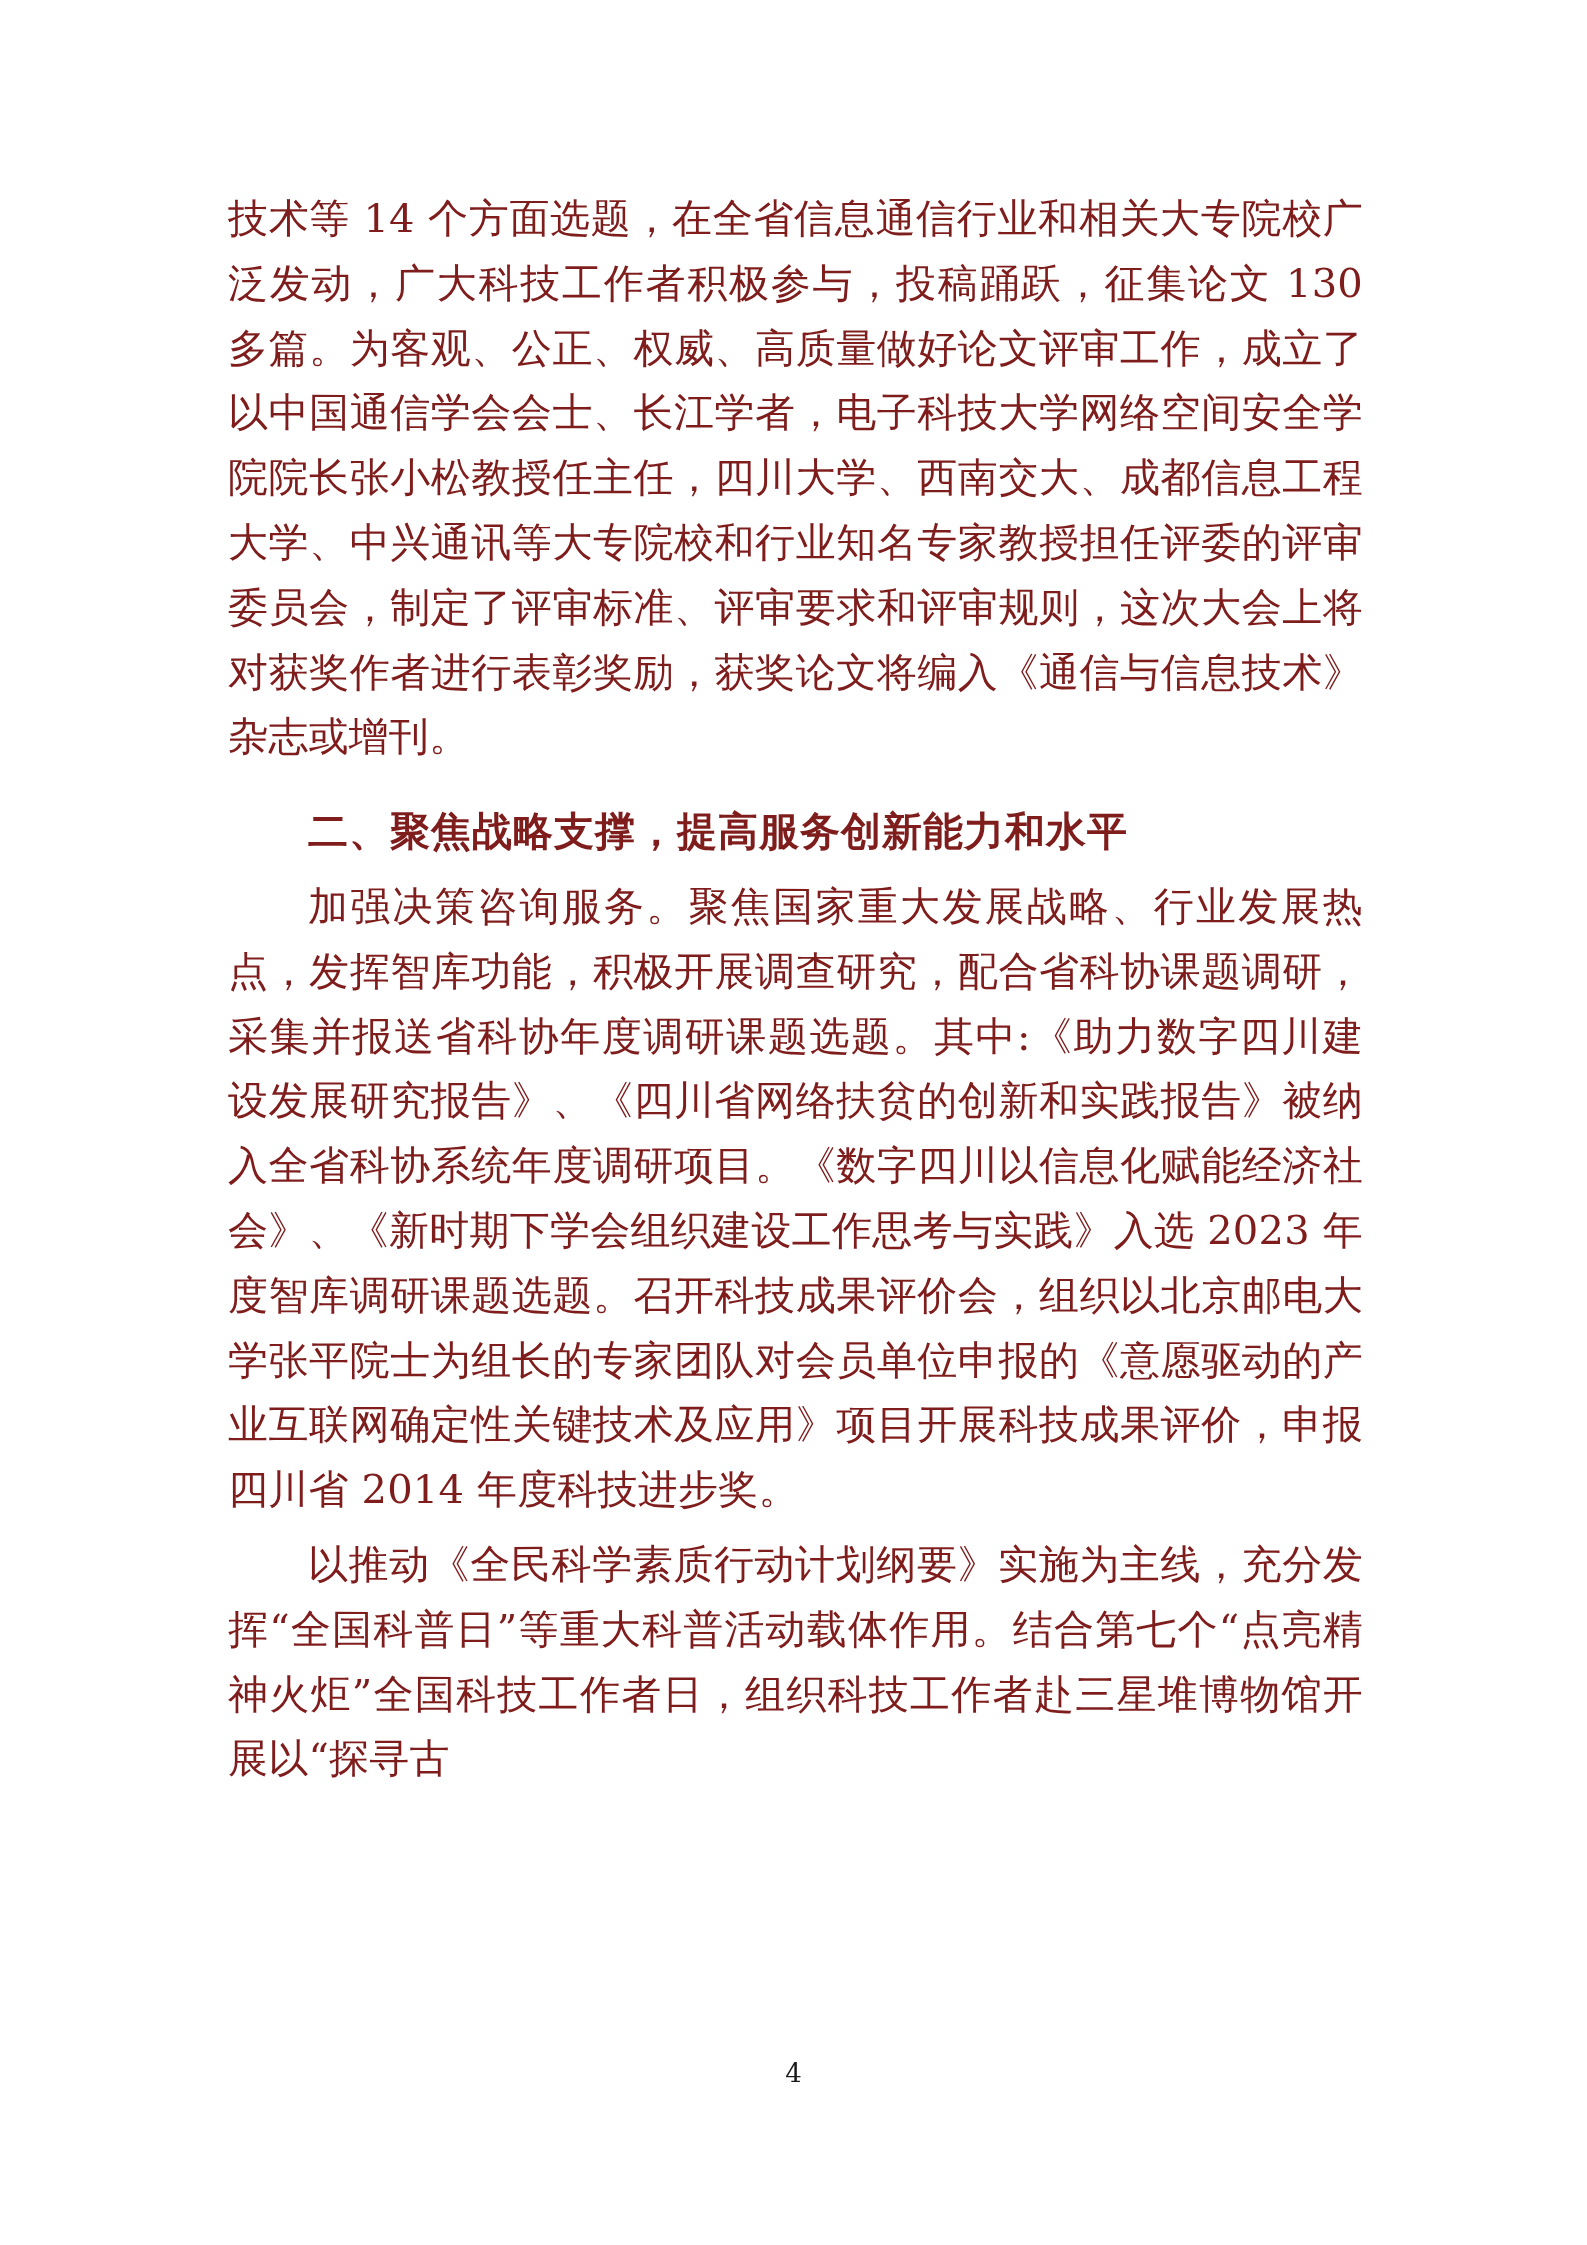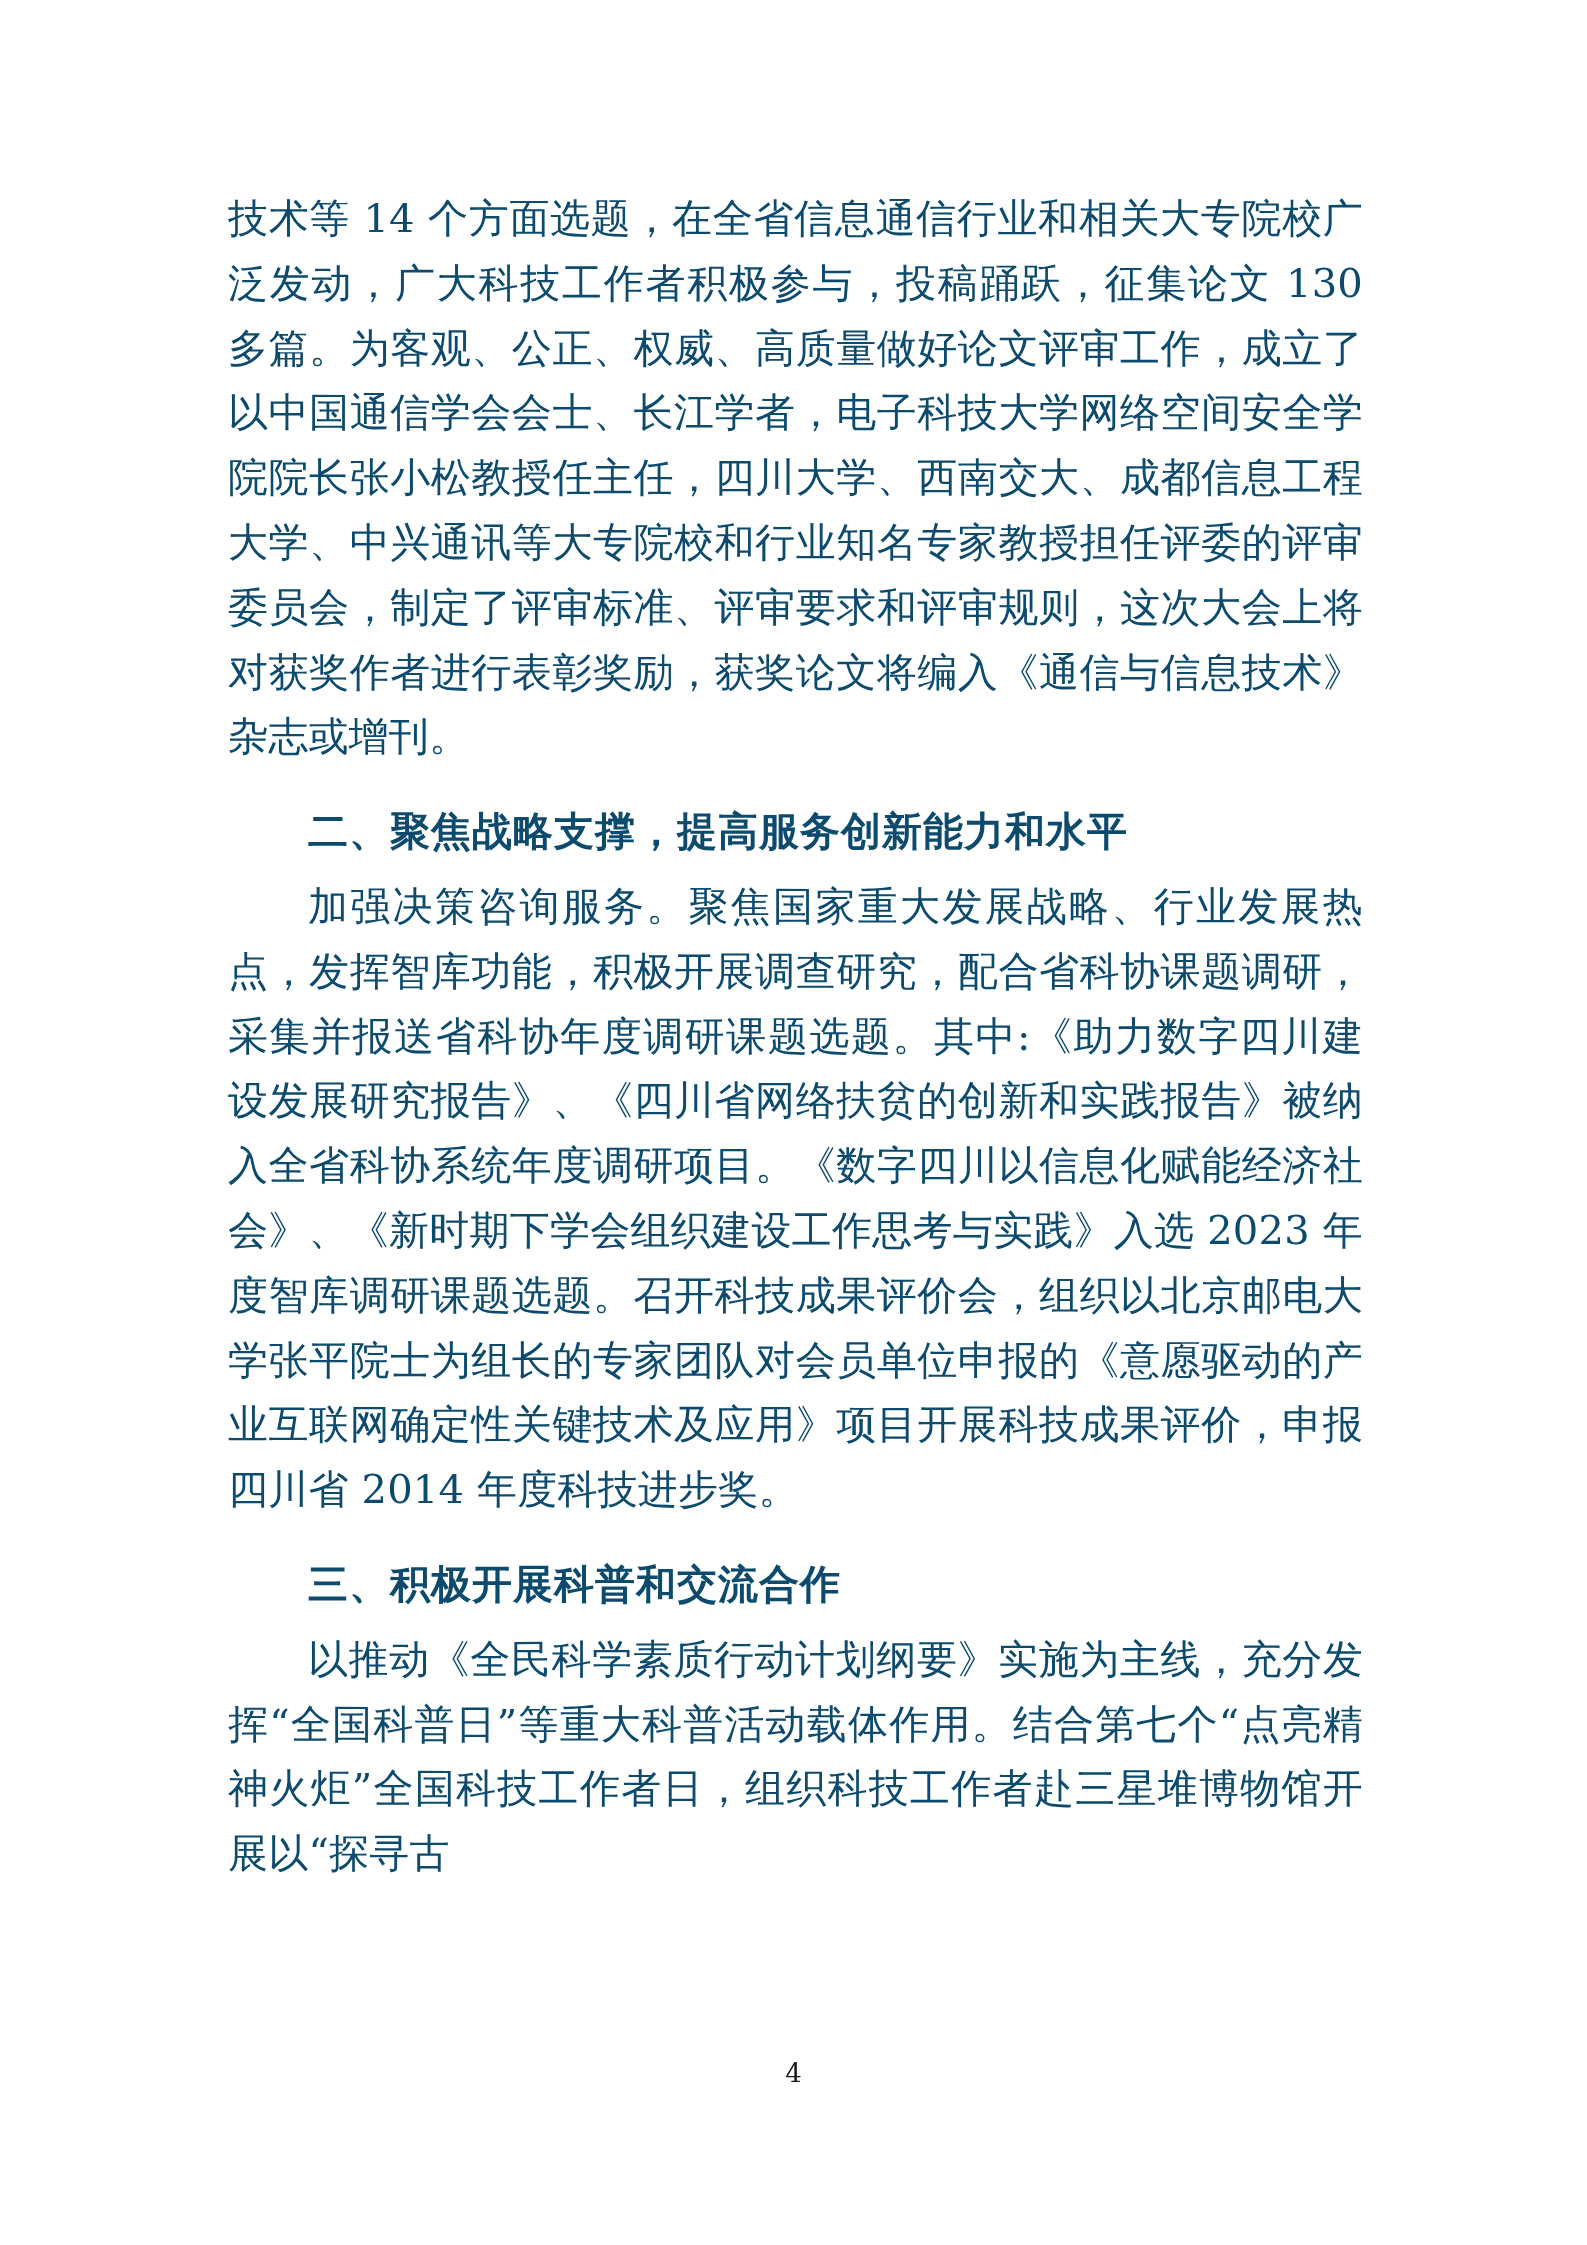--- a/index.html
+++ b/index.html
@@ -29,21 +29,21 @@
     top: 186px;
     width: 1135px;
   }
   p {
     margin: 0;
     font-size: 40px;
     line-height: 1.62;
     text-align: justify;
     text-justify: inter-ideograph;
     letter-spacing: 0.2px;
-    color: #0c4a6e;
+    color: #7f1d1d;
   }
   p.body {
     text-indent: 80px;
   }
   p.cont {
     text-indent: 0;
   }
   p.heading {
     font-weight: bold;
     text-indent: 80px;
@@ -70,20 +70,19 @@
 
 <div class="page">
   <div class="content">
 
     <p class="body cont">技术等 14 个方面选题，在全省信息通信行业和相关大专院校广泛发动，广大科技工作者积极参与，投稿踊跃，征集论文 130 多篇。为客观、公正、权威、高质量做好论文评审工作，成立了以中国通信学会会士、长江学者，电子科技大学网络空间安全学院院长张小松教授任主任，四川大学、西南交大、成都信息工程大学、中兴通讯等大专院校和行业知名专家教授担任评委的评审委员会，制定了评审标准、评审要求和评审规则，这次大会上将对获奖作者进行表彰奖励，获奖论文将编入《通信与信息技术》杂志或增刊。</p>
 
     <p class="heading gap-before-heading">二、聚焦战略支撑，提高服务创新能力和水平</p>
 
     <p class="body gap-after-heading">加强决策咨询服务。聚焦国家重大发展战略、行业发展热点，发挥智库功能，积极开展调查研究，配合省科协课题调研，采集并报送省科协年度调研课题选题。其中:《助力数字四川建设发展研究报告》、《四川省网络扶贫的创新和实践报告》被纳入全省科协系统年度调研项目。《数字四川以信息化赋能经济社会》、《新时期下学会组织建设工作思考与实践》入选 2023 年度智库调研课题选题。召开科技成果评价会，组织以北京邮电大学张平院士为组长的专家团队对会员单位申报的《意愿驱动的产业互联网确定性关键技术及应用》项目开展科技成果评价，申报四川省 2014 年度科技进步奖。</p>
 
-    <p class="heading gap-before-heading">三、积极开展科普和交流合作</p>
 
     <p class="body gap-after-heading">以推动《全民科学素质行动计划纲要》实施为主线，充分发挥“全国科普日”等重大科普活动载体作用。结合第七个“点亮精神火炬”全国科技工作者日，组织科技工作者赴三星堆博物馆开展以“探寻古</p>
 
   </div>
 
   <div class="page-number">4</div>
 </div>
 
 </body></html>

